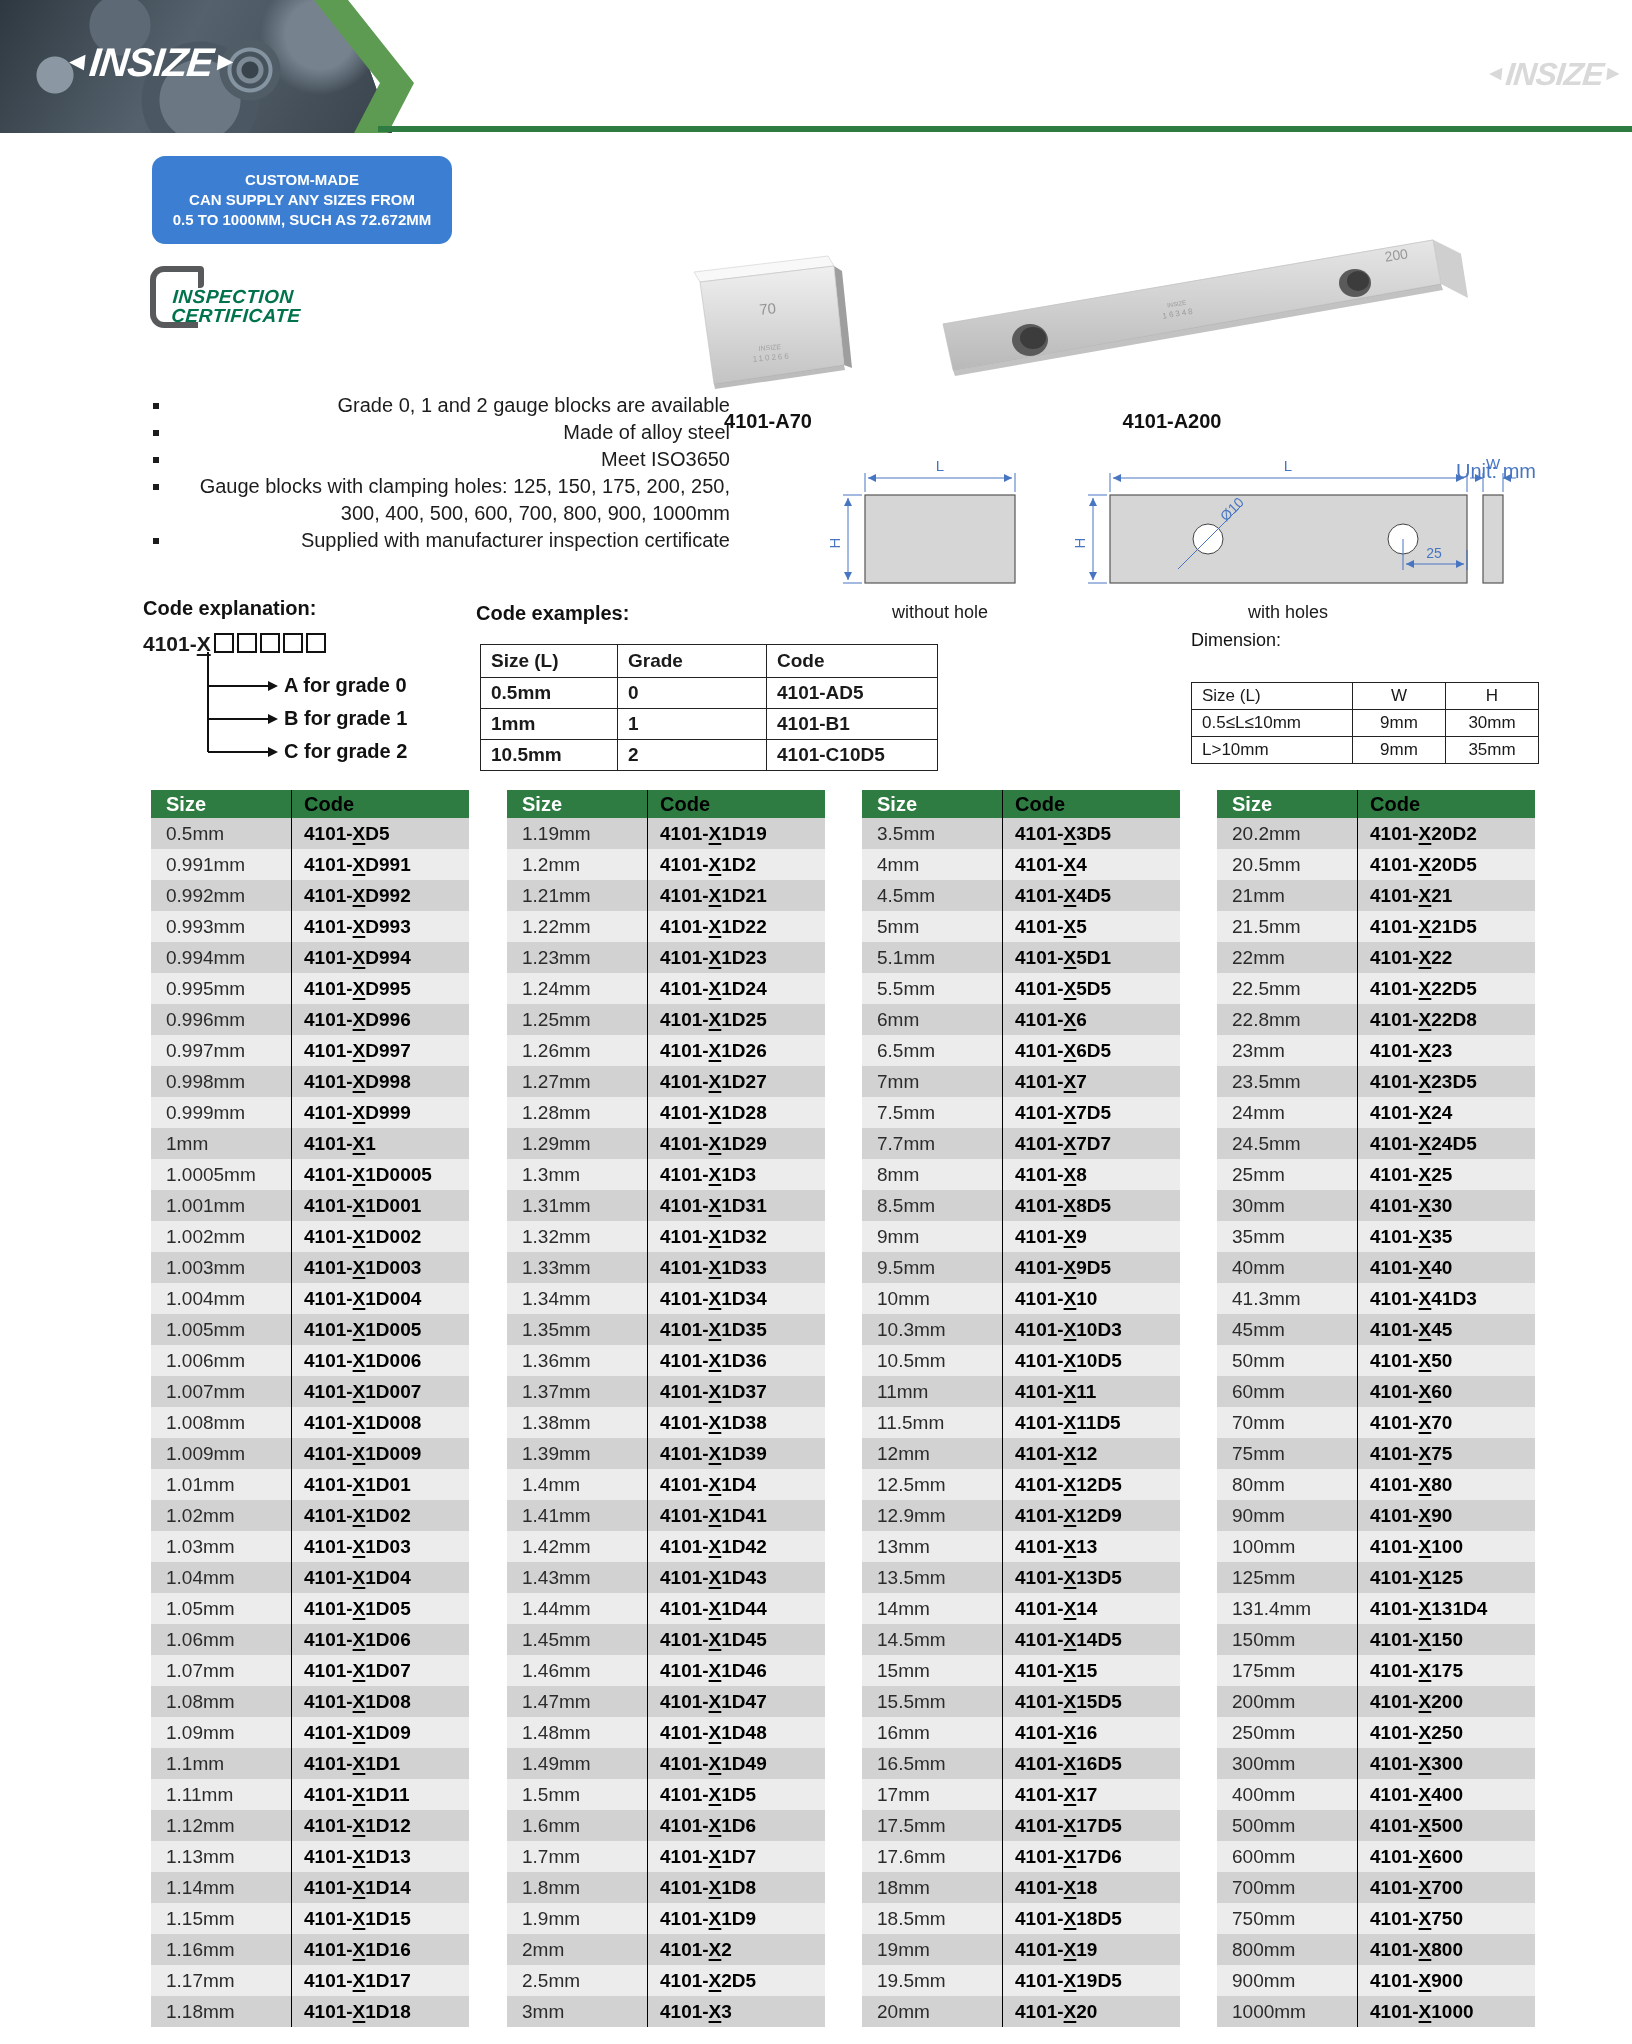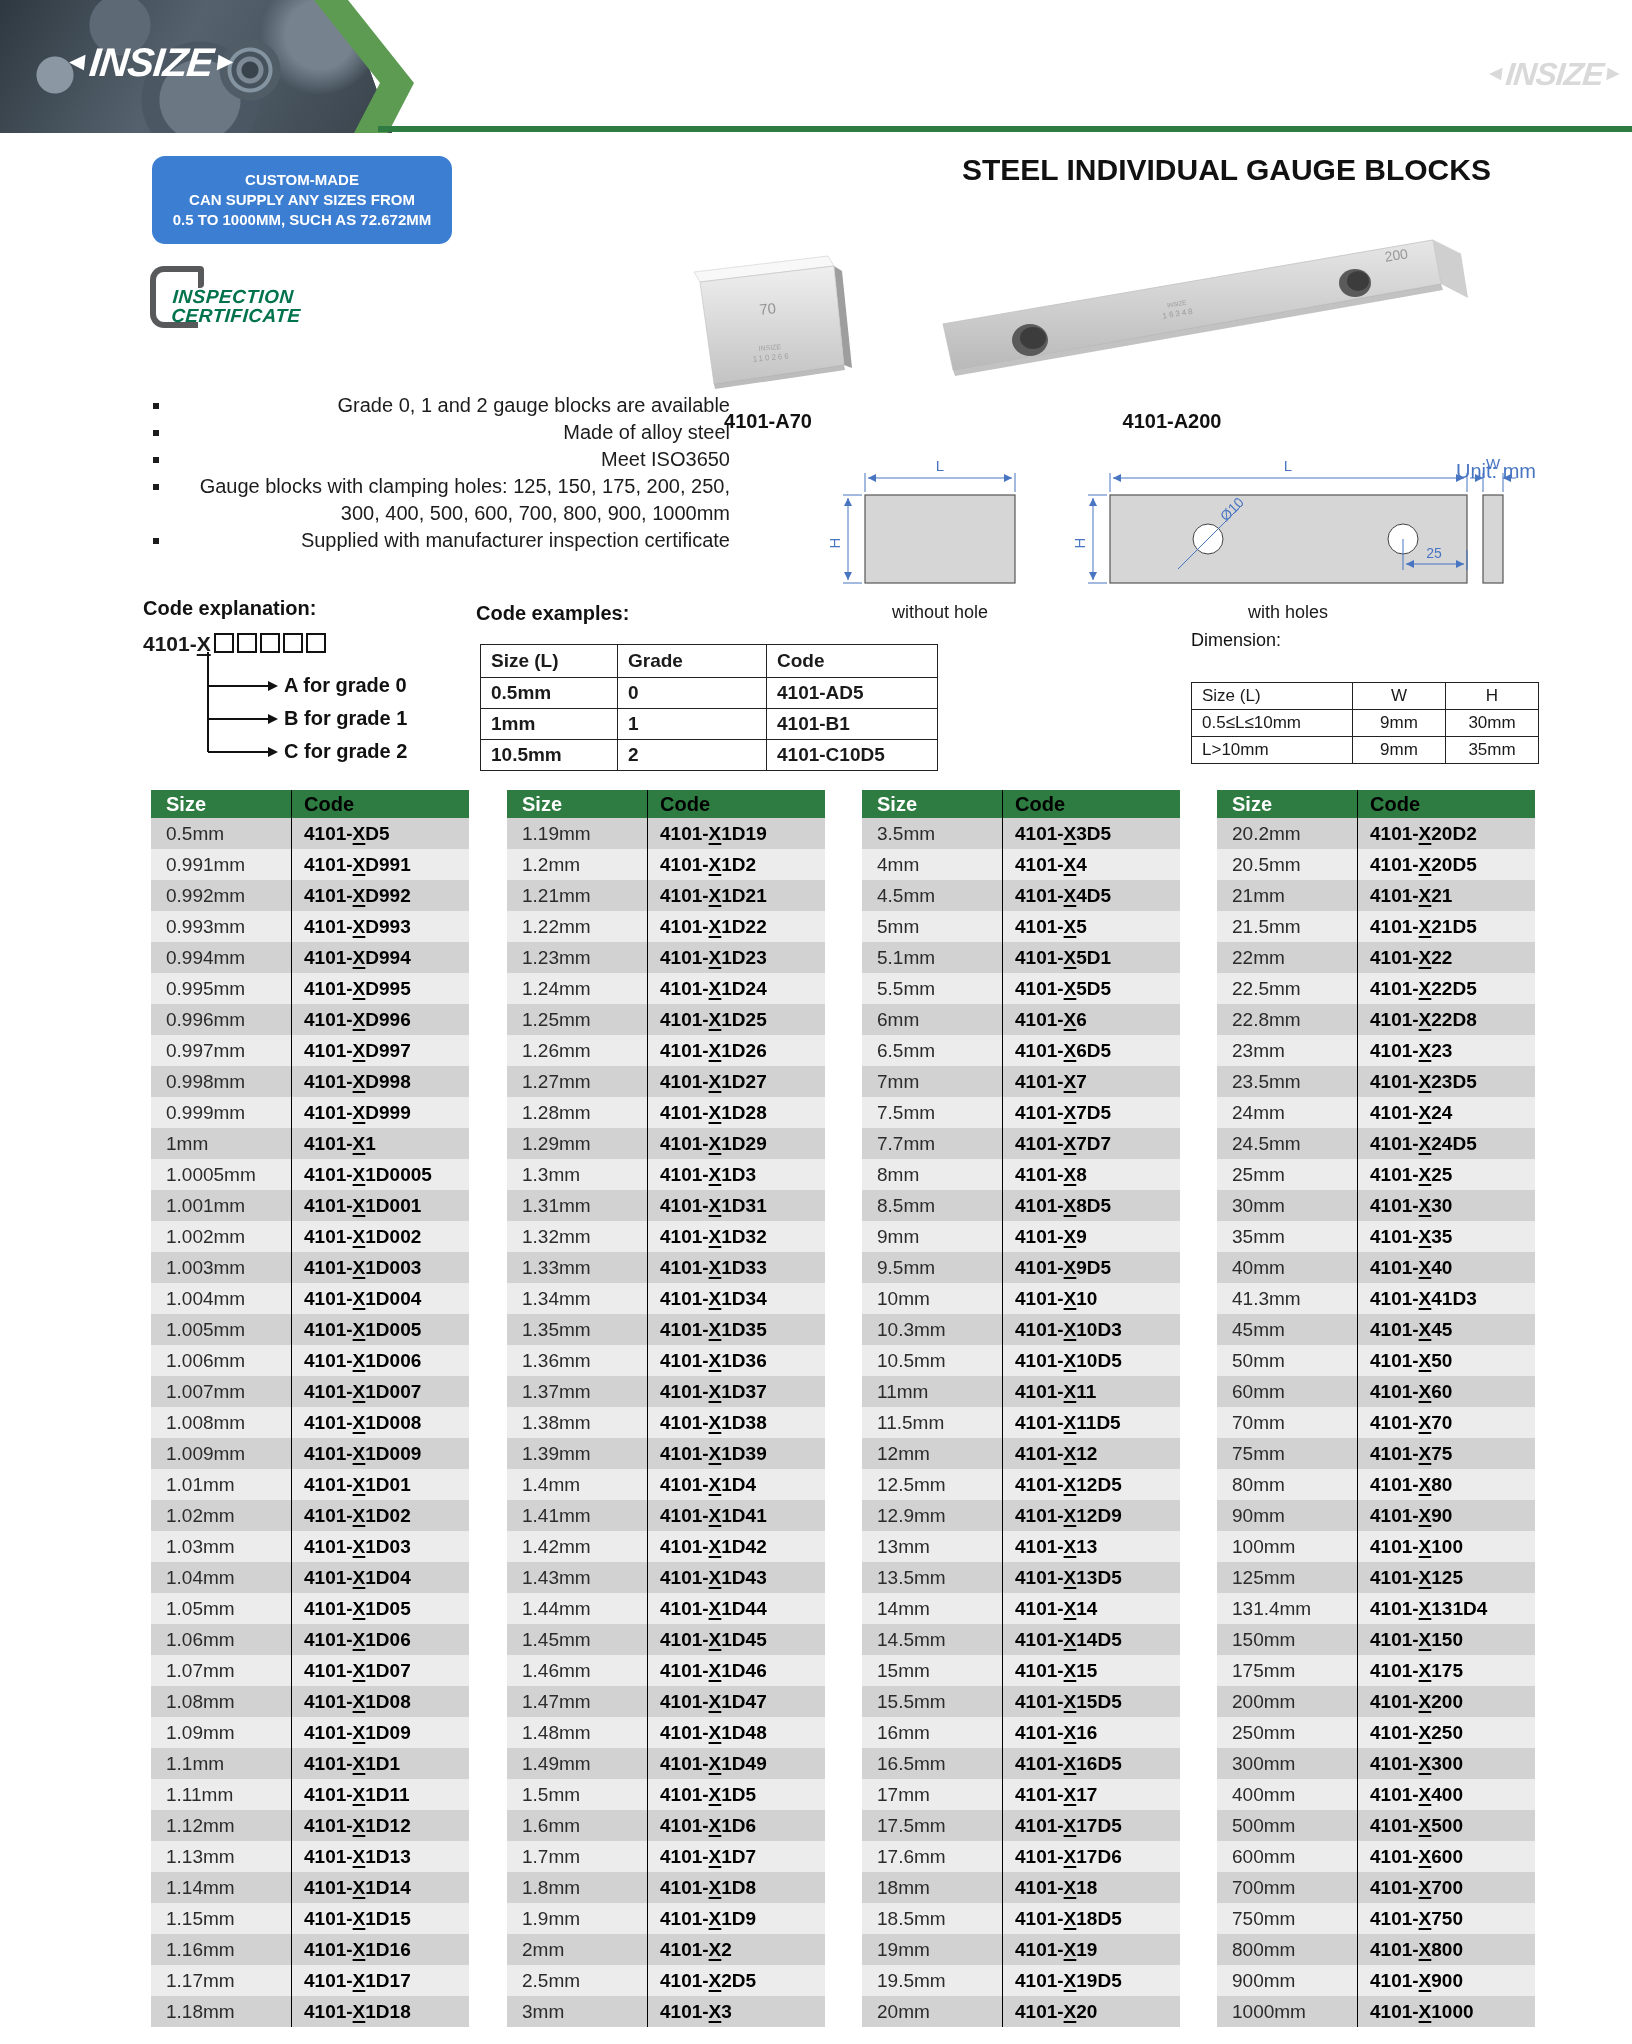--- a/index.html
+++ b/index.html
@@ -110,21 +110,20 @@
     <div>CAN SUPPLY ANY SIZES FROM</div>
     <div>0.5 TO 1000MM, SUCH AS 72.672MM</div>
   </div>
 
   <div class="abs bracket"></div>
   <div class="abs badgetext">
     <div>INSPECTION</div>
     <div>CERTIFICATE</div>
   </div>
 
-  <div class="abs title">STEEL INDIVIDUAL GAUGE BLOCKS</div>
 
   <ul class="abs features">
     <li>Grade 0, 1 and 2 gauge blocks are available</li>
     <li>Made of alloy steel</li>
     <li>Meet ISO3650</li>
     <li>Gauge blocks with clamping holes: 125, 150, 175, 200, 250, 300, 400, 500, 600, 700, 800, 900, 1000mm</li>
     <li>Supplied with manufacturer inspection certificate</li>
   </ul>
 
   <svg class="abs" style="left:672px;top:246px;" width="190" height="158">

